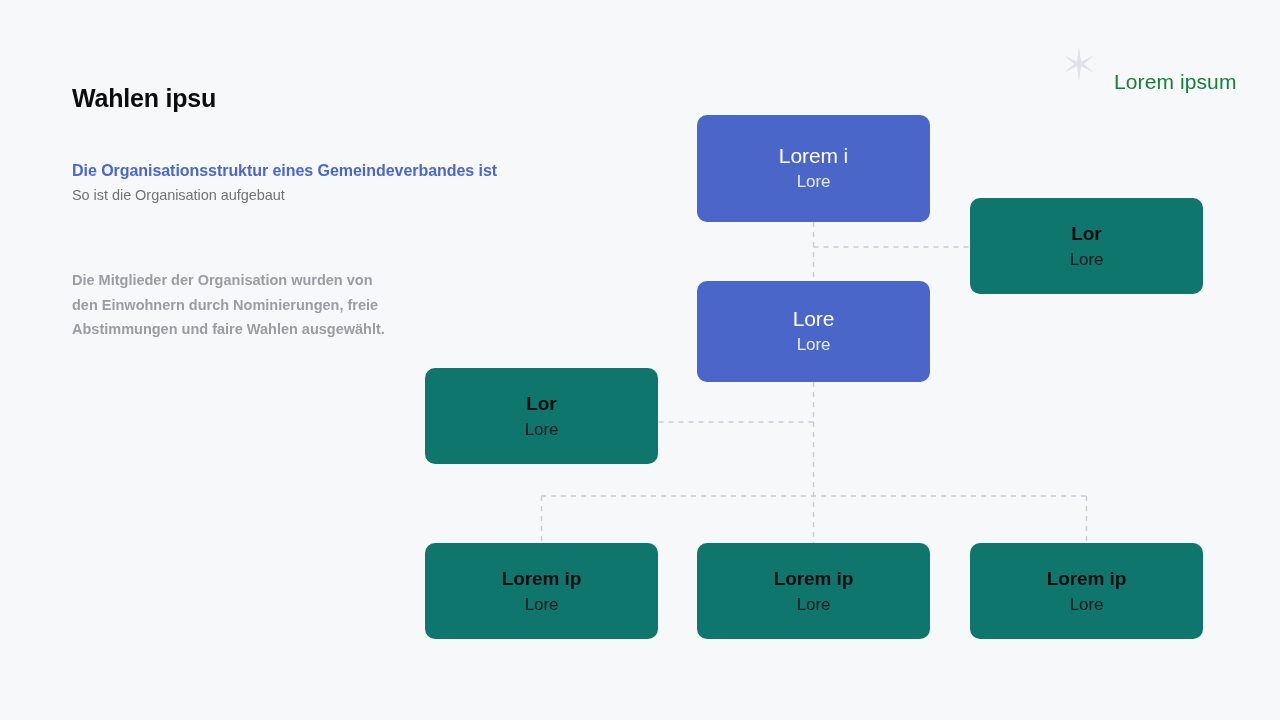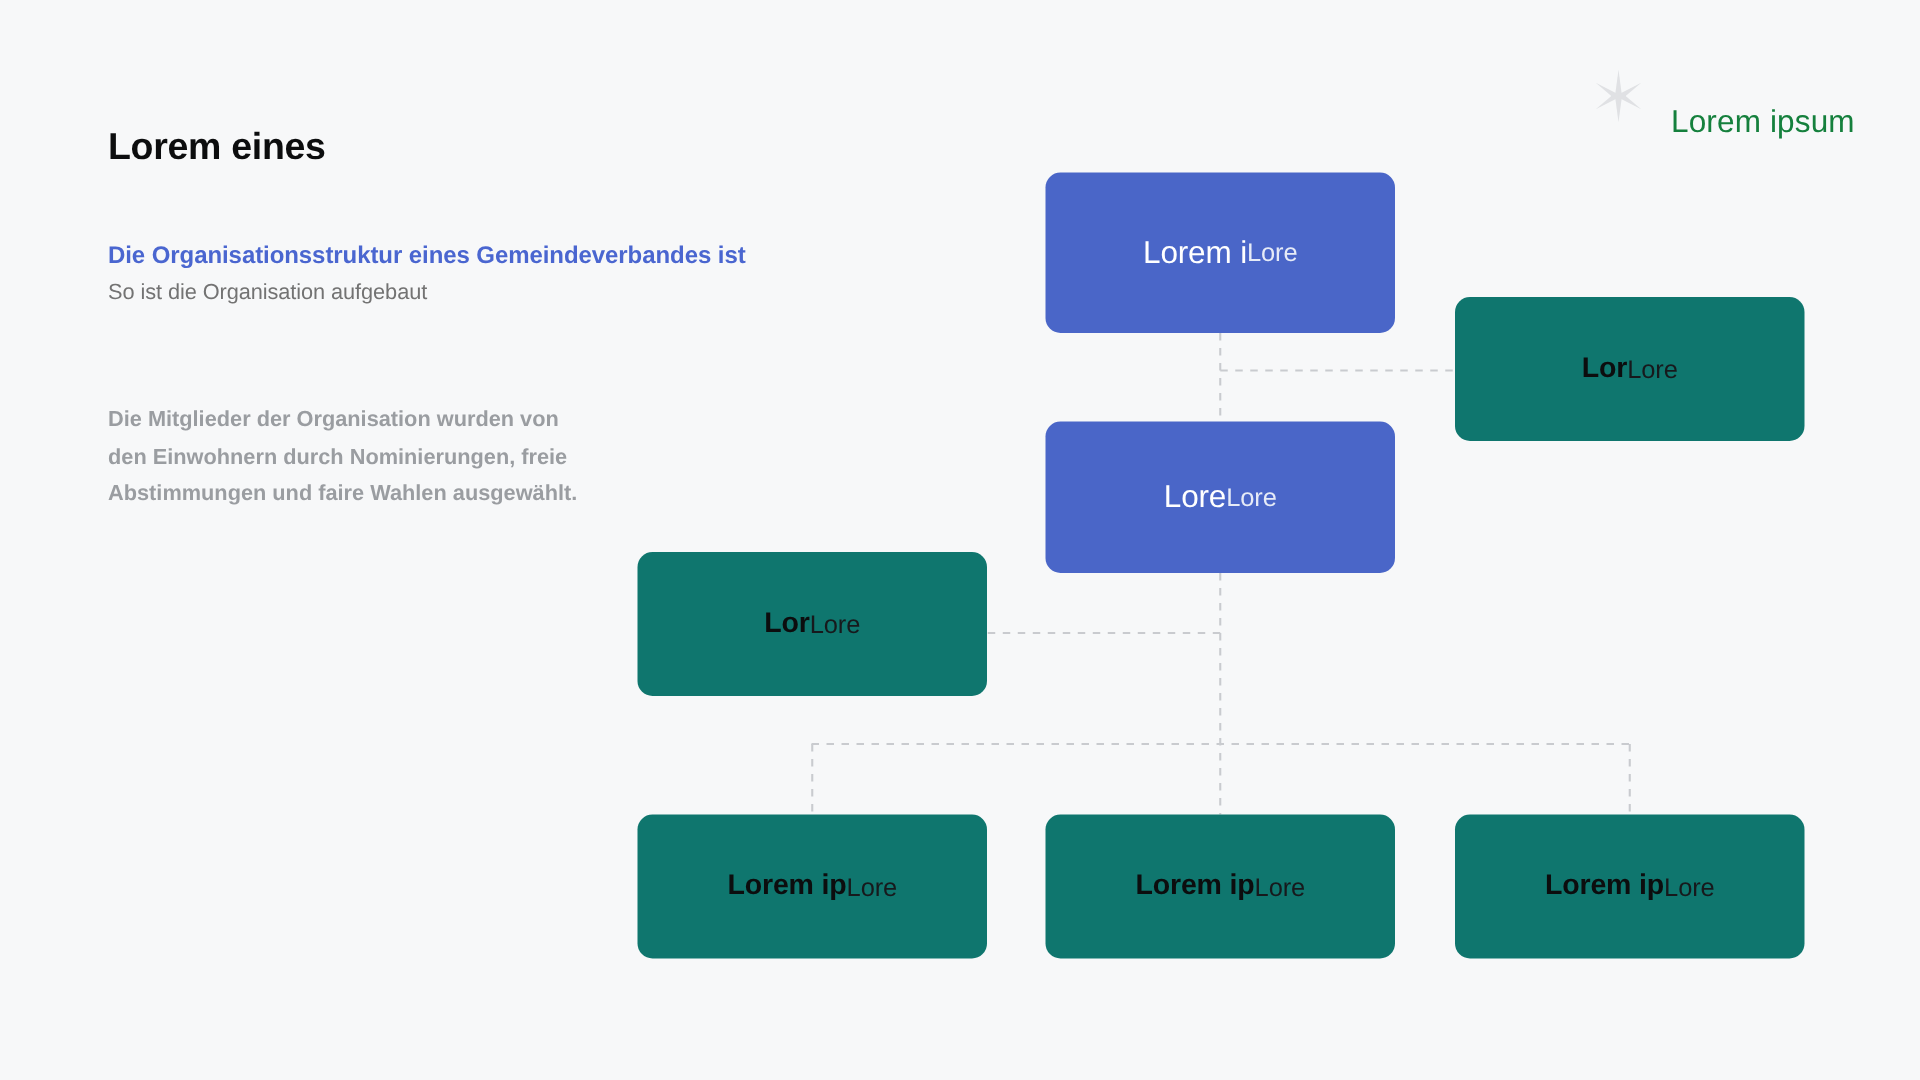--- a/index.html
+++ b/index.html
@@ -107,21 +107,21 @@
     top: 0;
     width: 1280px;
     height: 720px;
     pointer-events: none;
   }
 
   .node {
     position: absolute;
     border-radius: 10px;
     display: flex;
-    flex-direction: row;
+    flex-direction: column;
     align-items: center;
     justify-content: center;
     text-align: center;
     padding: 6px 12px;
   }
 
   .node .node-title {
     font-size: 19px;
     line-height: 26px;
     font-weight: 700;
@@ -158,21 +158,21 @@
         <path d="M21 38.5 L18.9 22.8 L21 19.5 L23.1 22.8 Z"></path>
         <path d="M5.8 12.2 L19.9 19.3 L21.4 22.9 L17.6 22.2 Z"></path>
         <path d="M36.2 29.8 L22.1 22.7 L20.6 19.1 L24.4 19.8 Z"></path>
         <path d="M5.8 29.8 L17.6 19.8 L21.4 19.1 L19.9 22.7 Z"></path>
         <path d="M36.2 12.2 L24.4 22.2 L20.6 22.9 L22.1 19.3 Z"></path>
       </g>
     </svg>
     <span class="brand-name">Lorem ipsum</span>
   </div>
 
-  <h1 class="page-title">Lorem eines</h1>
+  <h1 class="page-title">Wahlen ipsu</h1>
 
   <div class="subtitle-block">
     <div class="subtitle-accent">Die Organisationsstruktur eines Gemeindeverbandes ist</div>
     <div class="subtitle-strong">So ist die Organisation aufgebaut</div>
   </div>
 
   <p class="body-copy">Die Mitglieder der Organisation wurden von den Einwohnern durch Nominierungen, freie Abstimmungen und faire Wahlen ausgewählt.</p>
 
   <div class="chart">
 

